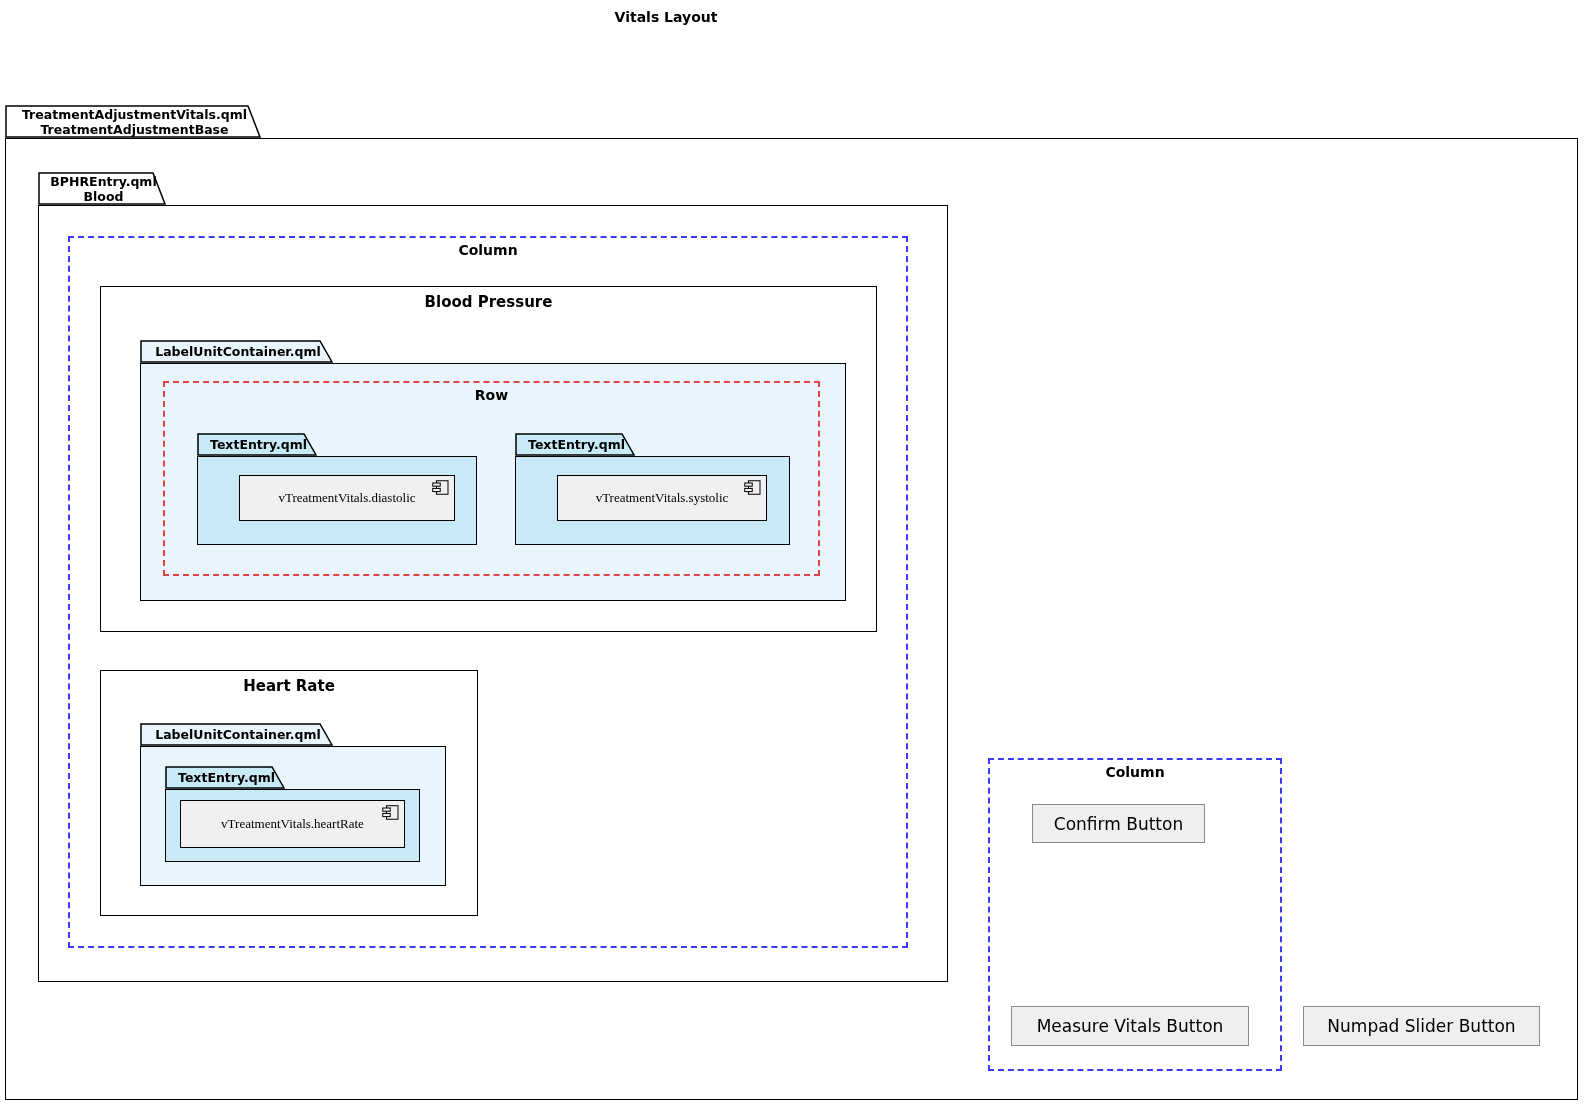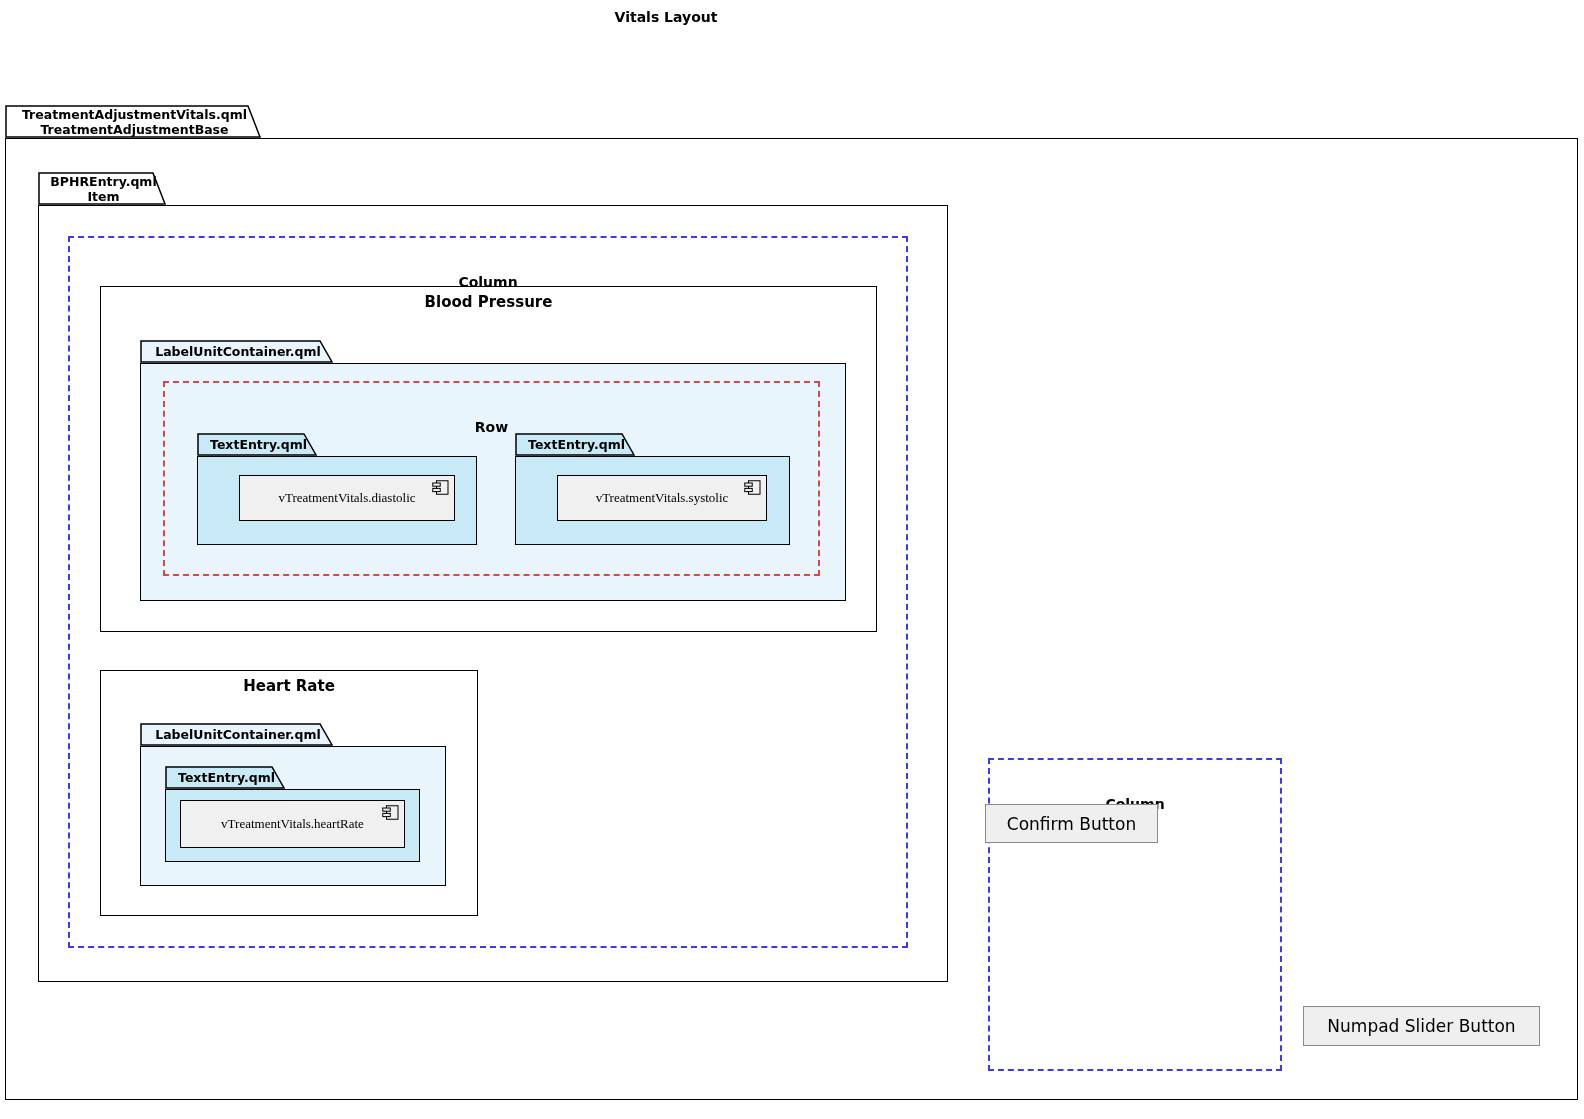--- a/index.html
+++ b/index.html
@@ -25,21 +25,21 @@
   .tab-shape-lu    { fill:#e9f5fc; stroke:#000; stroke-width:1.5; }
   .tab-shape-te    { fill:#c7eaf6; stroke:#000; stroke-width:1.5; }
   .tab-label { position:absolute; left:0; top:0; right:12px; bottom:0;
     display:flex; flex-direction:column; align-items:center; justify-content:center;
     font-weight:bold; font-size:12.5px; line-height:15px; white-space:nowrap; }
 
   
   .dash-blue { border:2px dashed #3a3af2; background:transparent; }
   .dash-red  { border:2px dashed #e04545; background:transparent; }
   .dash-label { position:absolute; left:0; top:4px; width:100%; text-align:center;
-    font-weight:bold; font-size:14px;margin-top:32px; }
+    font-weight:bold; font-size:14px; }
   .group-label { position:absolute; left:0; top:6px; width:100%; text-align:center;
     font-weight:bold; font-size:15px; }
 
   
   .component { border:1.5px solid #000; background:#f0f0f0;
     display:flex; align-items:center; justify-content:center;
     font-size:13px; white-space:nowrap;font-family:Liberation Serif, serif; }
   .component .comp-icon { position:absolute; top:4px; right:5px; }
 
   
@@ -67,21 +67,21 @@
   </div>
 
   <div class="abs box" style="left:38px;top:205px;width:910px;height:777px"></div>
 
   <div class="tab" style="left:38px;top:172px;width:128px;height:33px">
     <svg width="128" height="33">
       <polygon class="tab-shape-white" points="1,32 1,1 115,1 127,32"></polygon>
     </svg>
     <div class="tab-label">
       <span>BPHREntry.qml</span>
-      <span>Item</span>
+      <span>Blood</span>
     </div>
   </div>
 
   <div class="abs dash-blue" style="left:68px;top:236px;width:840px;height:712px">
     <div class="dash-label">Column</div>
   </div>
 
   <div class="abs box" style="left:100px;top:286px;width:777px;height:346px">
     <div class="group-label">Blood Pressure</div>
   </div>
@@ -165,22 +165,25 @@
       <rect x="4.5" y="0.75" width="11.5" height="13.5" fill="#f0f0f0" stroke="#000"></rect>
       <rect x="0.75" y="3" width="7.5" height="3.2" fill="#f0f0f0" stroke="#000"></rect>
       <rect x="0.75" y="8.4" width="7.5" height="3.2" fill="#f0f0f0" stroke="#000"></rect>
     </svg>
   </div>
 
   <div class="abs dash-blue" style="left:988px;top:758px;width:294px;height:313px">
     <div class="dash-label">Column</div>
   </div>
 
-  <div class="abs ui-button" style="left:985px;top:804px;width:173px;height:39px">
+  <div class="abs ui-button" style="left:1032px;top:804px;width:173px;height:39px">
     <span>Confirm Button</span>
   </div>
 
+  <div class="abs ui-button" style="left:1011px;top:1006px;width:238px;height:40px">
+    <span>Measure Vitals Button</span>
+  </div>
 
   <div class="abs ui-button" style="left:1303px;top:1006px;width:237px;height:40px">
     <span>Numpad Slider Button</span>
   </div>
 
 </div>
 
 </body></html>

